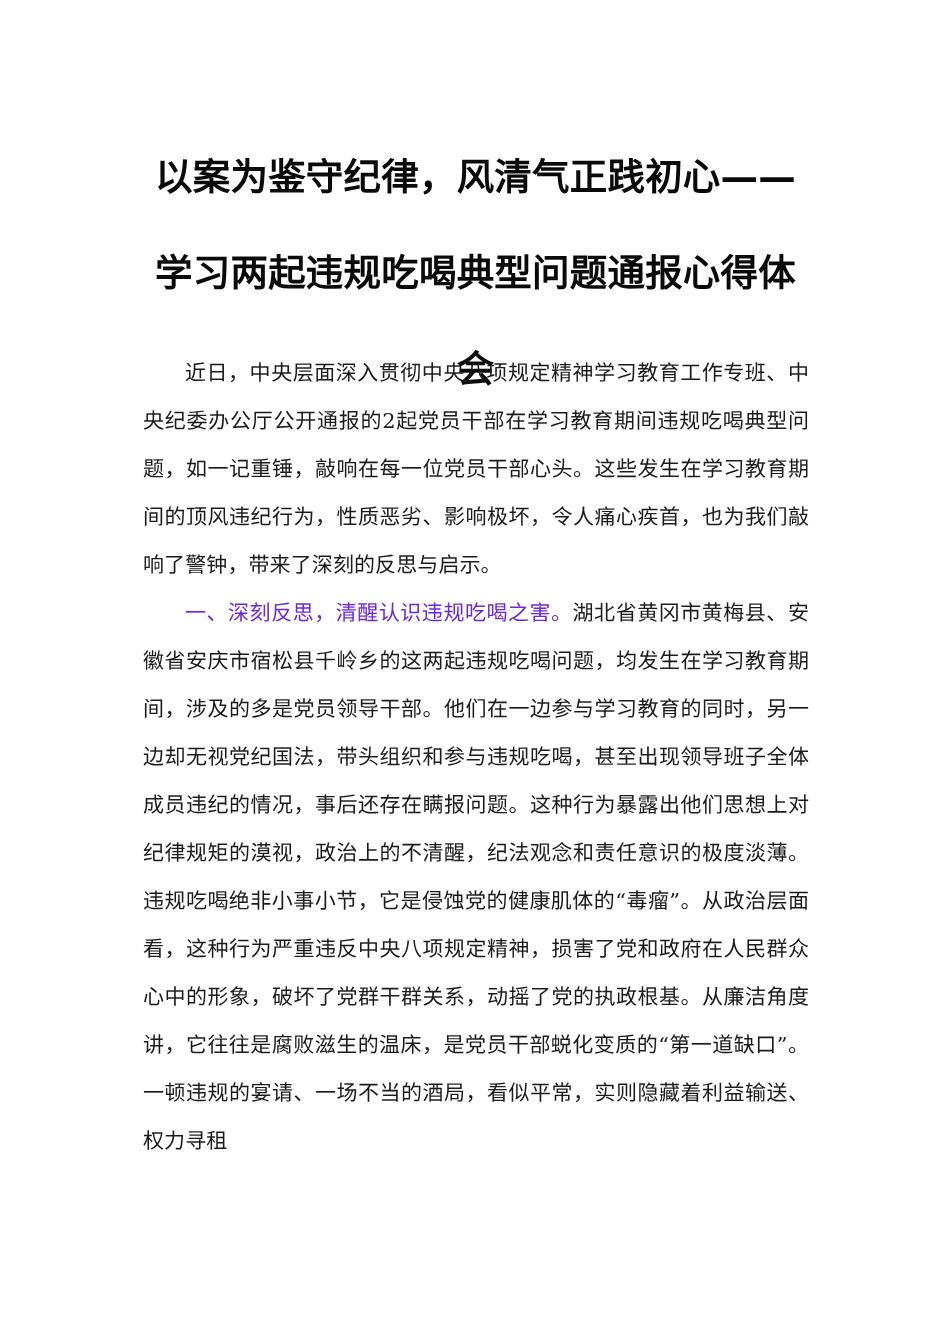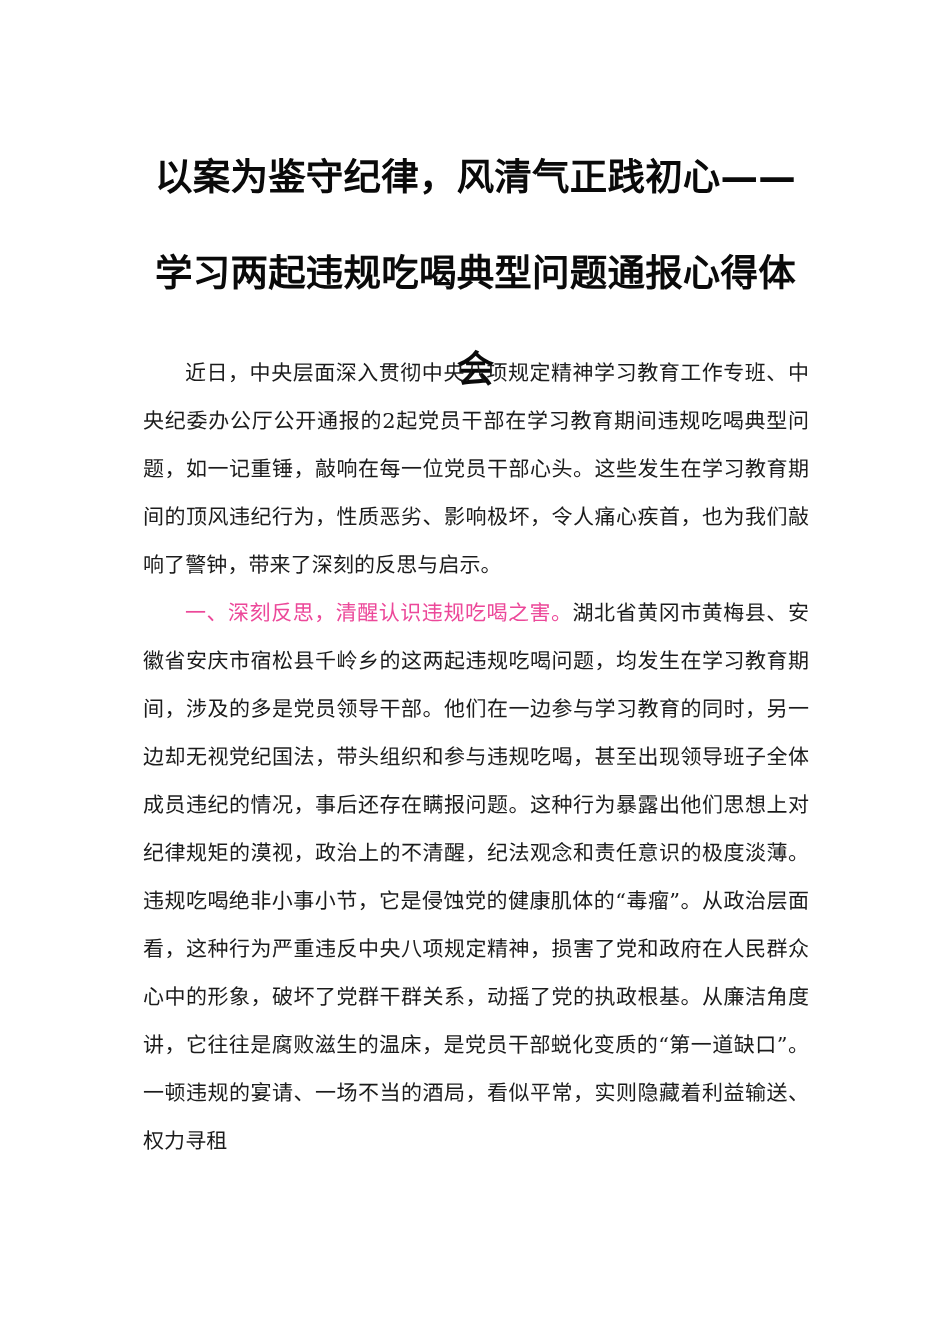--- a/index.html
+++ b/index.html
@@ -64,21 +64,21 @@
     text-indent: 2em;
   }
 
   .para + .para {
     margin-top: 0;
   }
 
   .lead {
     font-family: "DejaVu Sans", "Liberation Sans", sans-serif;
     font-weight: 700;
-    color: #ec4899;
+    color: #6d28d9;
     letter-spacing: 0.1px;
   }
 
   
   .para {
     font-synthesis: none;
   }
 </style>
 </head>
 <body>

